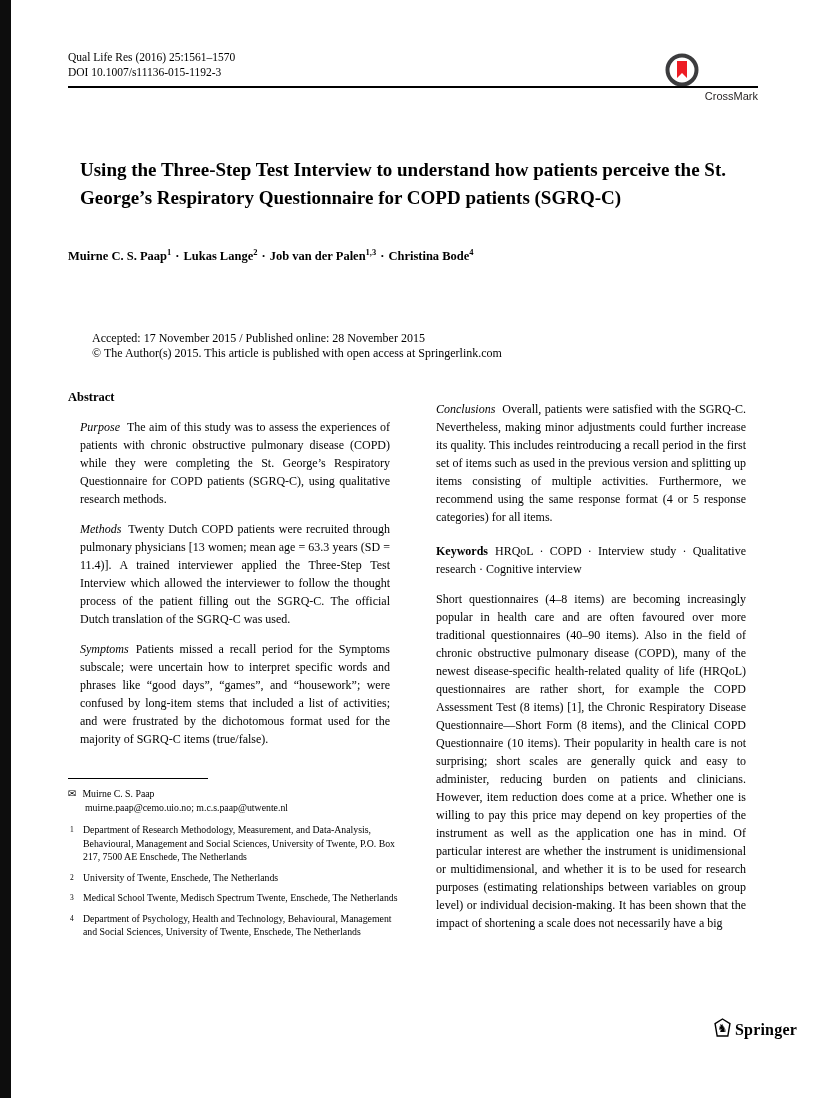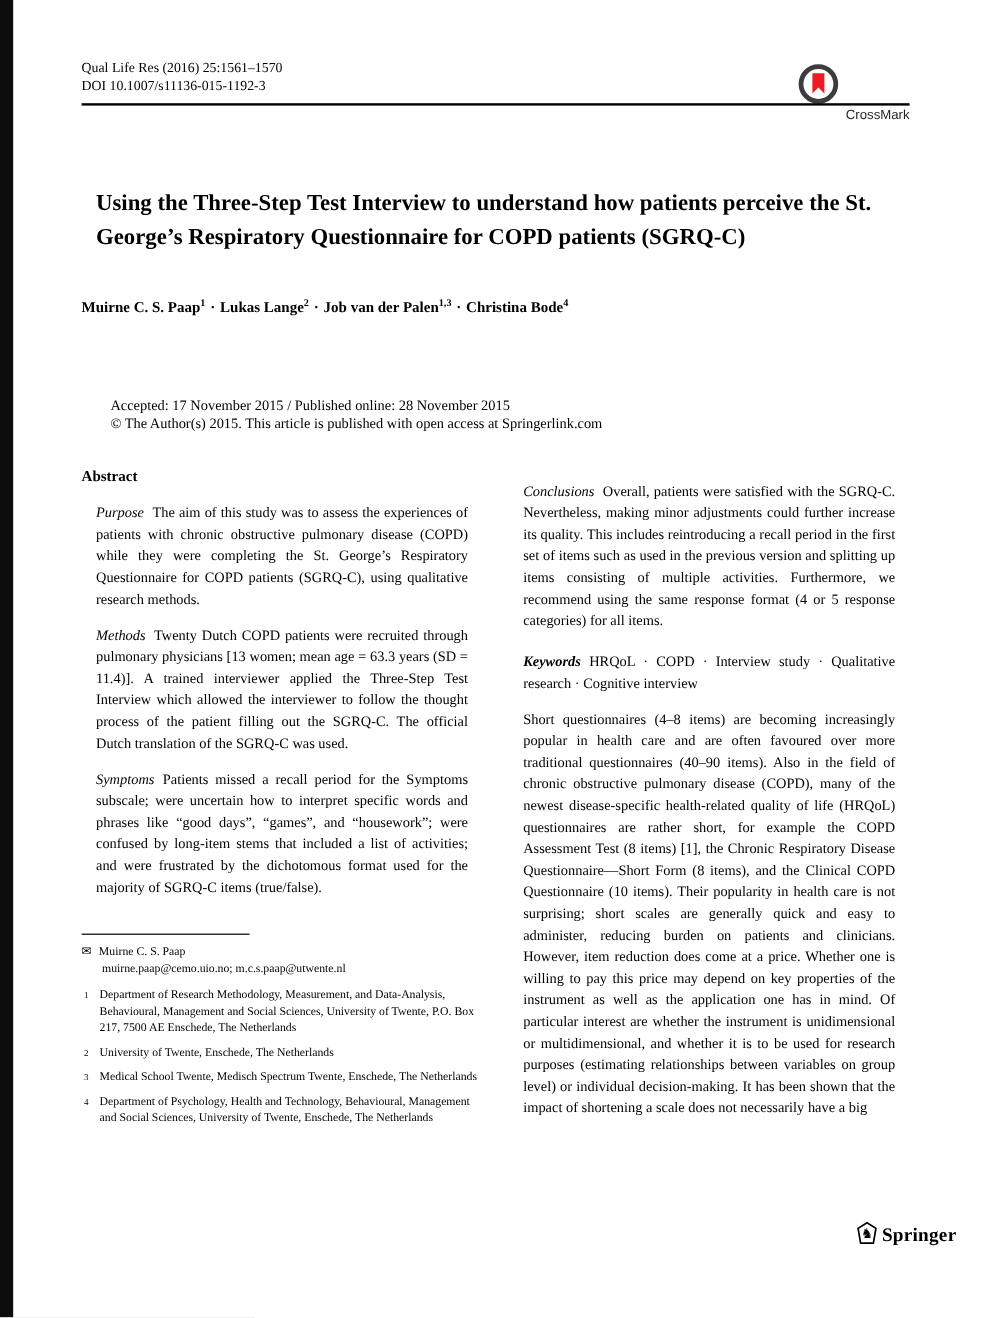--- a/index.html
+++ b/index.html
@@ -50,21 +50,21 @@
   .col {
     position:absolute; top:388px; width:334px;
     font-size:12px; line-height:18px; text-align:justify;
   }
   .col-left  { left:68px; }
   .col-right { left:424px; }
   .sec-head { font-weight:bold; font-size:12.5px; margin:0 0 10px 0; text-align:left; }
   .para { margin:12px; }
   .runin { font-style:italic; padding-right:7px; }
   .kw-block { margin-top:16px; }
-  .kw-label { font-weight:bold; padding-right:7px;font-style:italic; }
+  .kw-label { font-weight:bold; padding-right:7px; }
   .bg-head { font-weight:bold; font-size:12.5px; margin:20px 0 14px 0; text-align:left; }
   
   .footnotes {
     position:absolute; left:68px; top:778px; width:334px;
     font-size:9.8px; line-height:13.5px; text-align:left;
   }
   .fn-rule { width:140px; height:1px; background:#000; margin-bottom:8px; }
   .corr { margin-bottom:9px; }
   .corr-line1 { display:flex; gap:6px; }
   .env { font-family:"DejaVu Sans", sans-serif; font-size:10px; }

